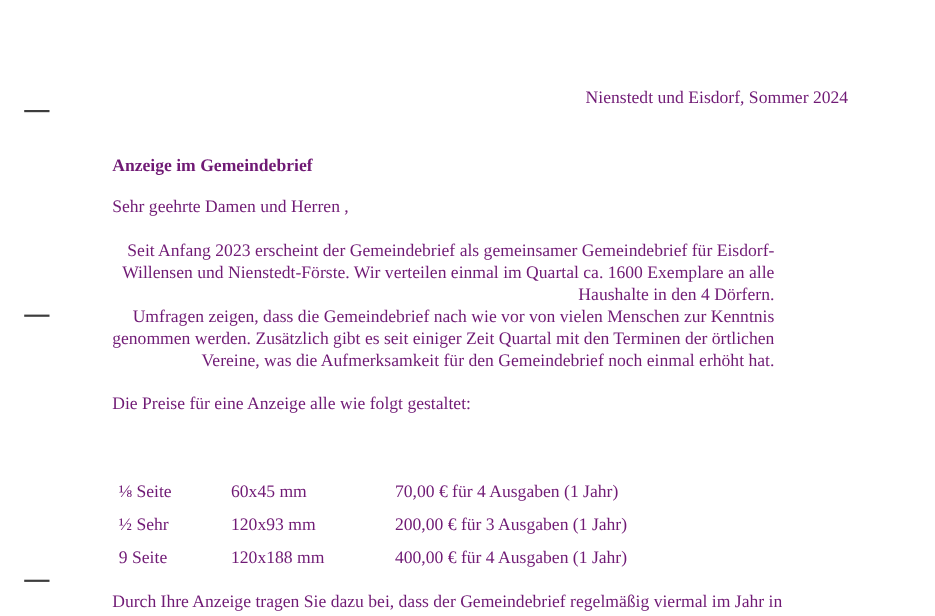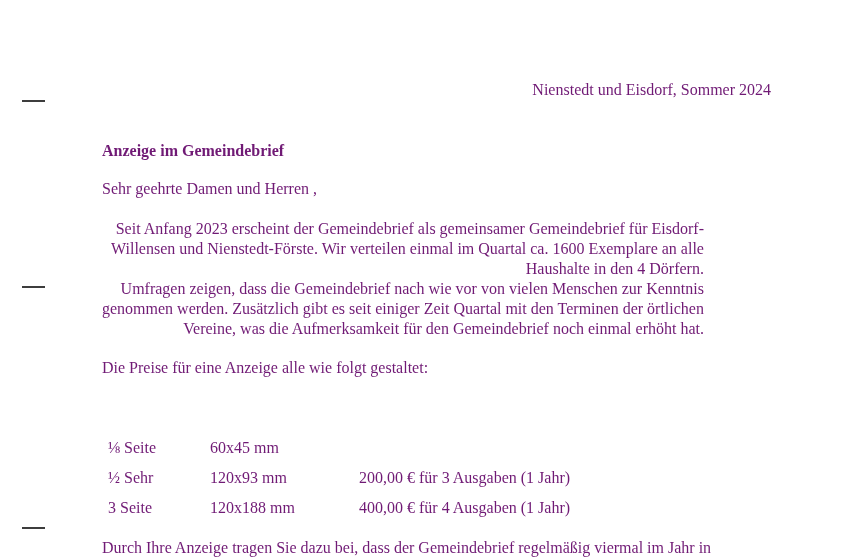--- a/index.html
+++ b/index.html
@@ -96,28 +96,29 @@
     <div class="line">genommen werden. Zusätzlich gibt es seit einiger Zeit Quartal mit den Terminen der örtlichen</div>
     <div class="line">Vereine, was die Aufmerksamkeit für den Gemeindebrief noch einmal erhöht hat.</div>
   </div>
 
   <div class="abs line prices-intro">Die Preise für eine Anzeige alle wie folgt gestaltet:</div>
 
   <div class="abs price-table">
     <div class="price-row">
       <span>⅛ Seite</span>
       <span>60x45 mm</span>
+      <span>70,00 € für 4 Ausgaben (1 Jahr)</span>
     </div>
     <div class="price-row">
       <span>½ Sehr</span>
       <span>120x93 mm</span>
       <span>200,00 € für 3 Ausgaben (1 Jahr)</span>
     </div>
     <div class="price-row">
-      <span>3 Seite</span>
+      <span>9 Seite</span>
       <span>120x188 mm</span>
       <span>400,00 € für 4 Ausgaben (1 Jahr)</span>
     </div>
   </div>
 
   <div class="abs line closing">Durch Ihre Anzeige tragen Sie dazu bei, dass der Gemeindebrief regelmäßig viermal im Jahr in</div>
 
 </div>
 
 </body></html>

